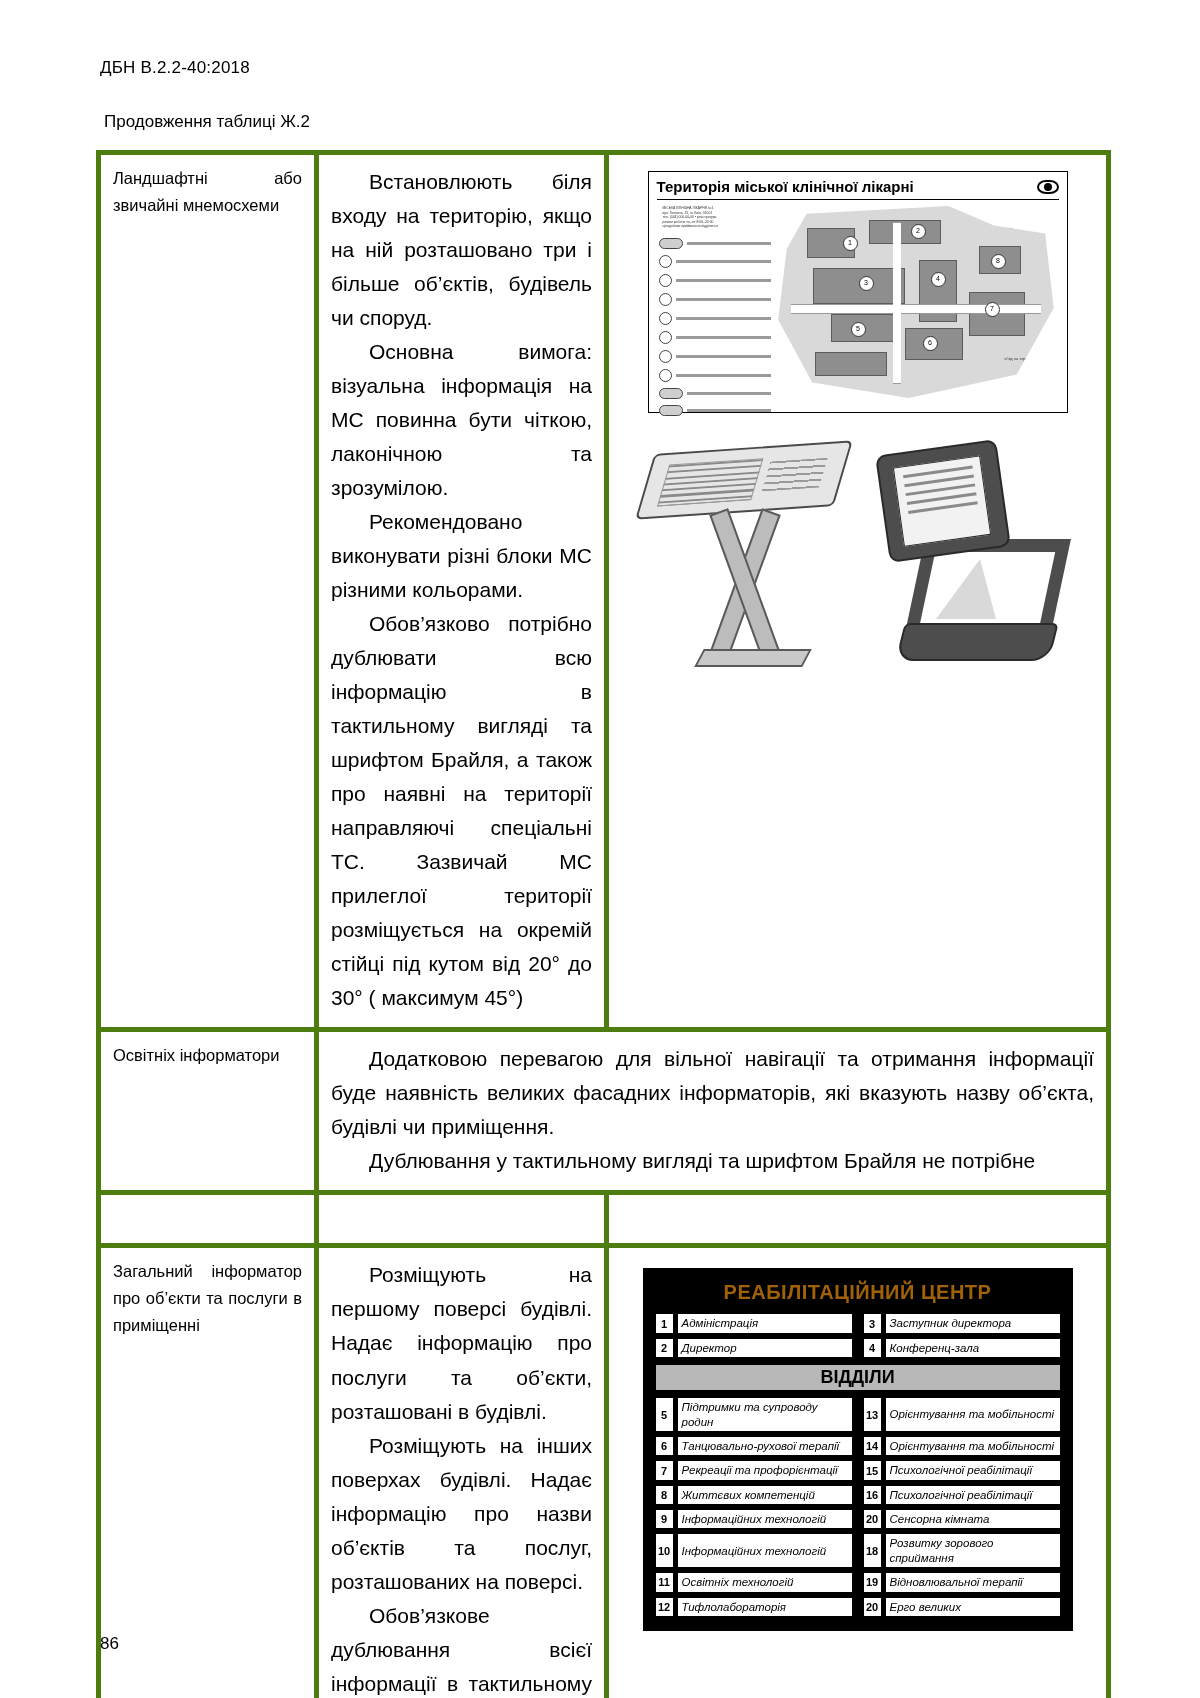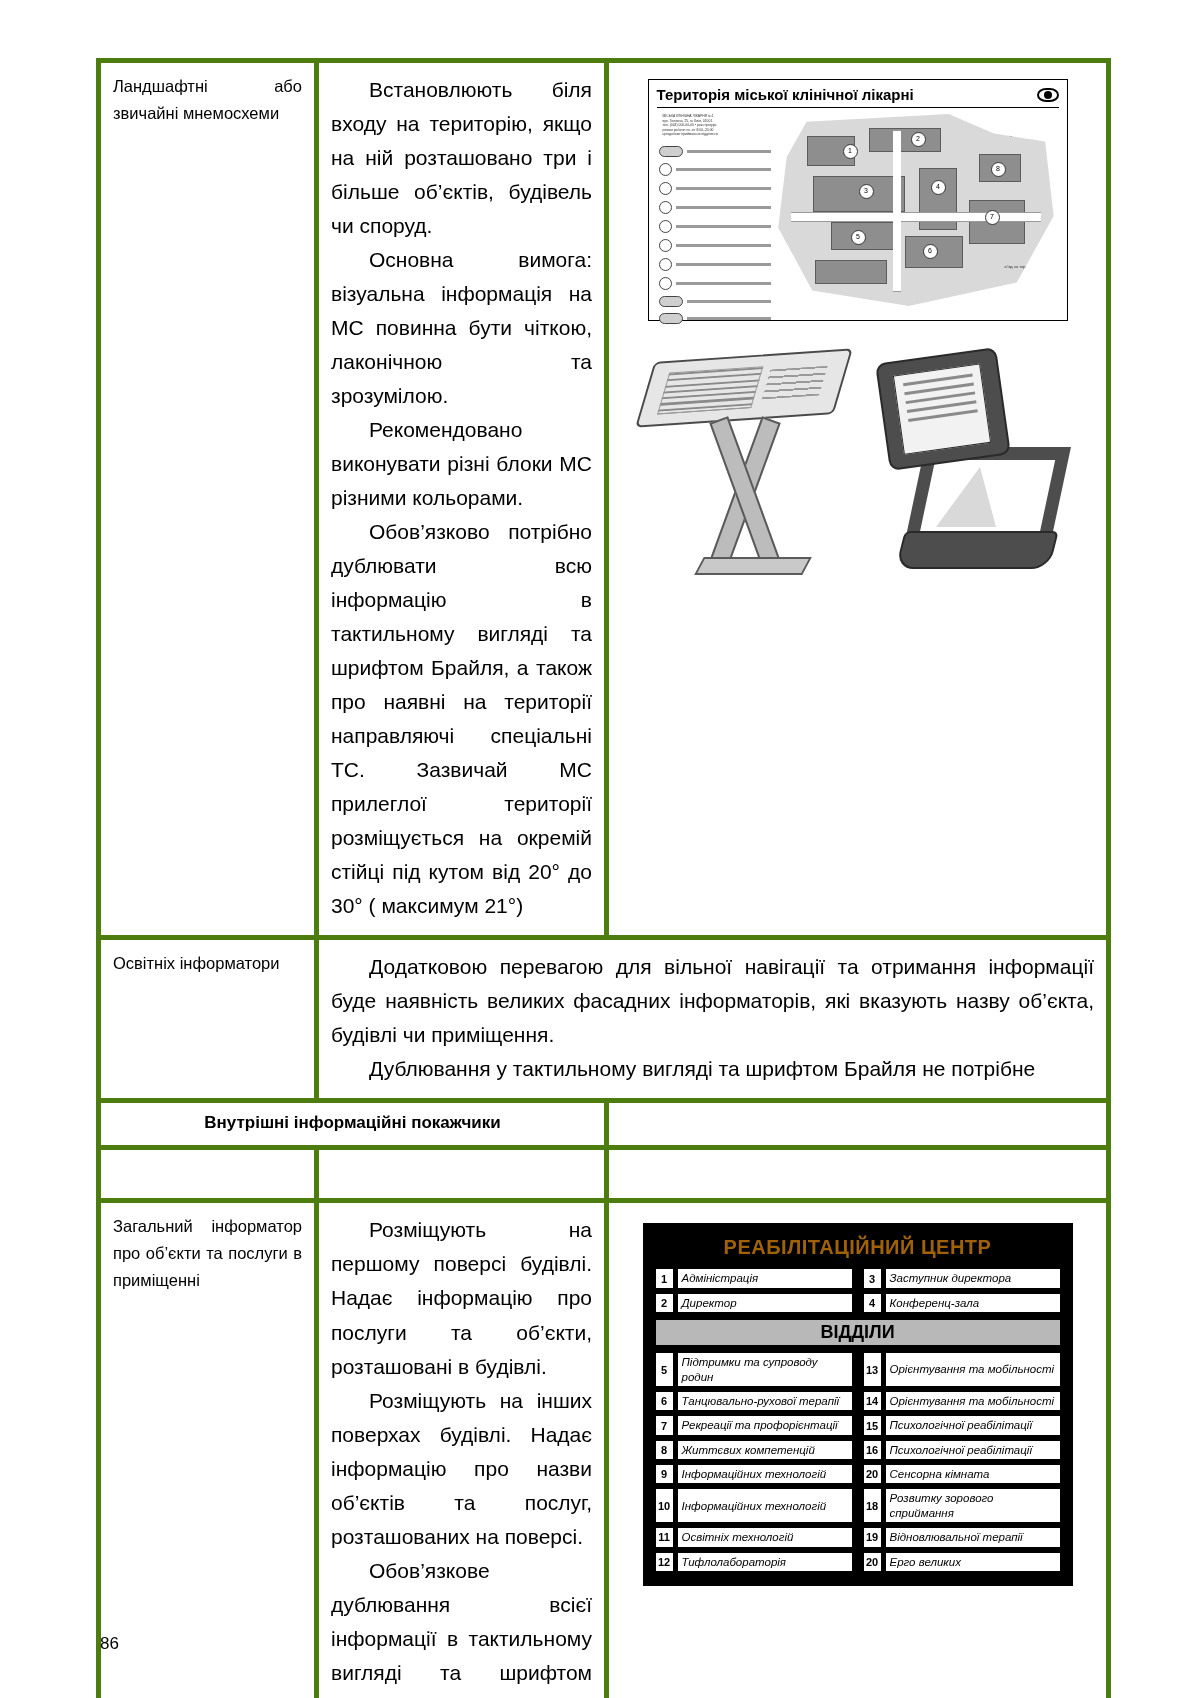--- a/index.html
+++ b/index.html
@@ -362,41 +362,43 @@
     font-size: 18px;
     margin: 8px 0 8px 0;
     padding: 2px 0;
   }
 </style>
 </head>
 <body>
 
 <div class="page">
 
+  <div class="doc-code">ДБН В.2.2-40:2018</div>
+  <div class="cont-label">Продовження таблиці Ж.2</div>
 
   <table class="main">
     <colgroup>
       <col class="col1">
         <col class="col2">
         <col class="col3">
     </colgroup>
     <tbody>
 
       <tr>
         <td>
           <div class="label-text">
             <p>Ландшафтні або звичайні мнемосхеми</p>
           </div>
         </td>
         <td>
           <div class="cell-text">
             <p class="ind">Встановлюють біля входу на територію, якщо на ній розташовано три і більше об’єктів, будівель чи споруд.</p>
             <p class="ind">Основна вимога: візуальна інформація на МС повинна бути чіткою, лаконічною та зрозумілою.</p>
             <p class="ind">Рекомендовано виконувати різні блоки МС різними кольорами.</p>
-            <p class="ind">Обов’язково потрібно дублювати всю інформацію в тактильному вигляді та шрифтом Брайля, а також про наявні на території направляючі спеціальні ТС. Зазвичай МС прилеглої території розміщується на окремій стійці під кутом від 20° до 30° ( максимум 21°)</p>
+            <p class="ind">Обов’язково потрібно дублювати всю інформацію в тактильному вигляді та шрифтом Брайля, а також про наявні на території направляючі спеціальні ТС. Зазвичай МС прилеглої території розміщується на окремій стійці під кутом від 20° до 30° ( максимум 45°)</p>
           </div>
         </td>
         <td>
 
           <div class="map-wrap">
             <div class="map-title-row">
               <span class="map-title">Територія міської клінічної лікарні</span>
               <span class="eye-ico">
                 <span class="outer"></span>
                   <span class="pupil"></span>
@@ -518,24 +520,20 @@
           </div>
         </td>
         <td colspan="2">
           <div class="cell-text">
             <p class="ind">Додатковою перевагою для вільної навігації та отримання інформації буде наявність великих фасадних інформаторів, які вказують назву об’єкта, будівлі чи приміщення.</p>
             <p class="ind">Дублювання у тактильному вигляді та шрифтом Брайля не потрібне</p>
           </div>
         </td>
       </tr>
 
-      <tr class="section-row">
-        <td colspan="2">Внутрішні інформаційні покажчики</td>
-        <td></td>
-      </tr>
 
       <tr class="spacer-row">
         <td></td>
         <td></td>
         <td></td>
       </tr>
 
       <tr>
         <td>
           <div class="label-text">

